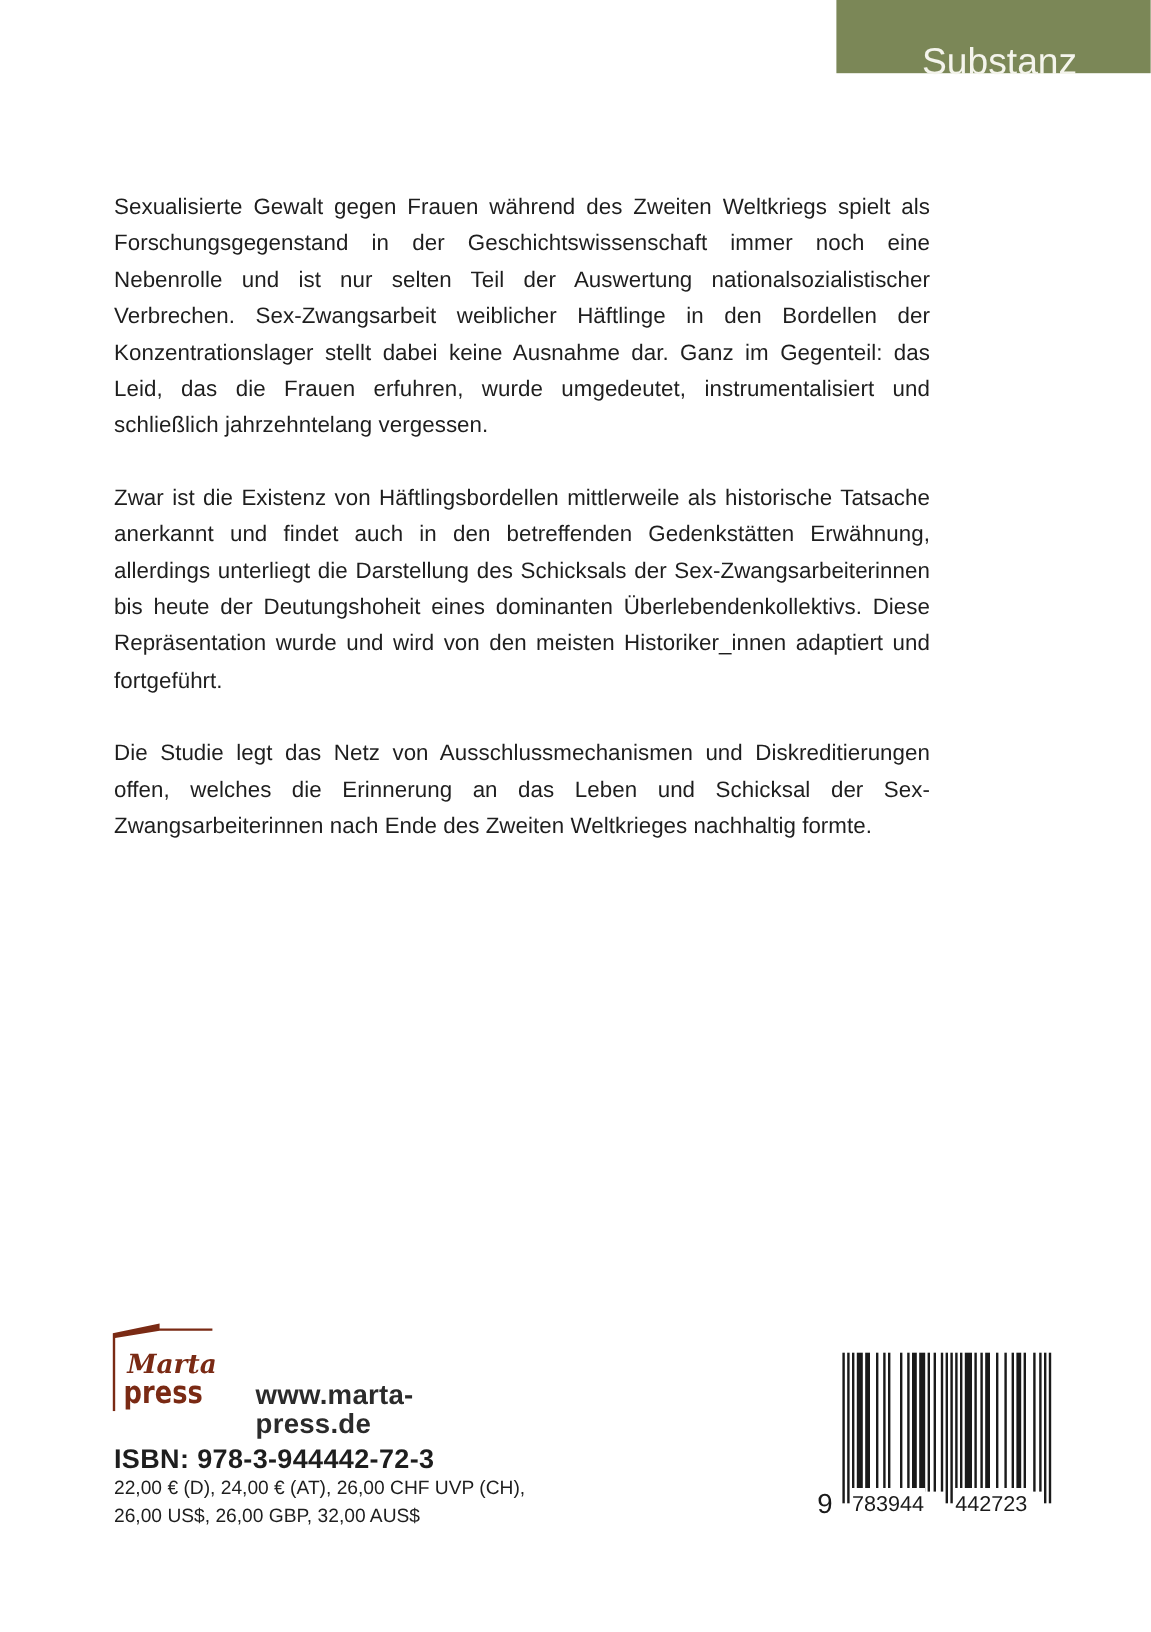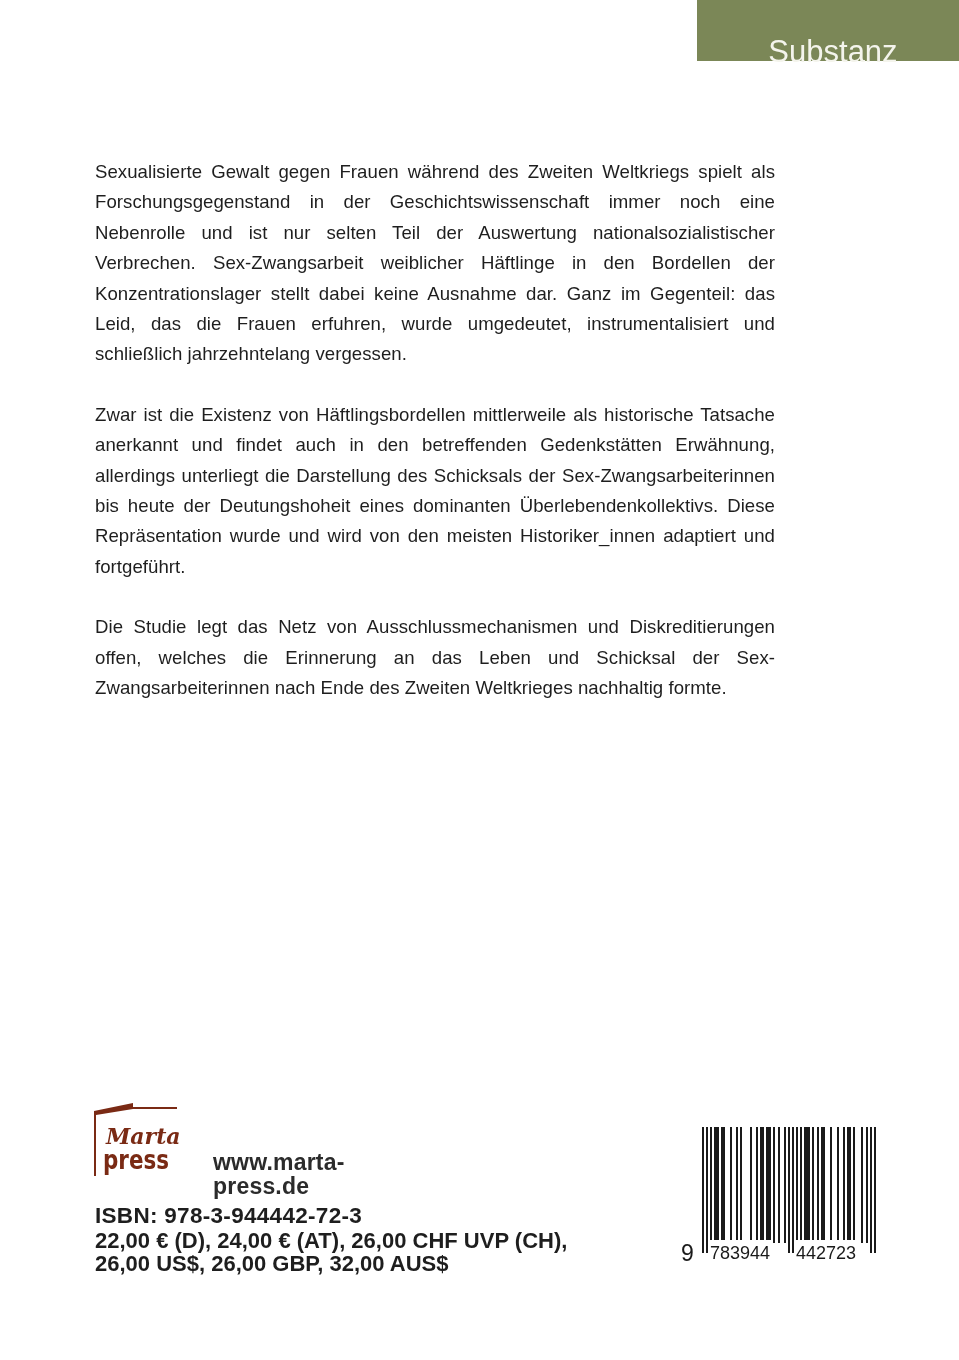--- a/index.html
+++ b/index.html
@@ -79,24 +79,23 @@
       top: 1203px;
     }
     .isbn-line {
       font-size: 22.5px;
       line-height: 26px;
       color: #1e1e1e;
       letter-spacing: 0.3px;
       font-weight: bold;
     }
     .price-line {
-      font-size: 22px;
+      font-size: 16px;
       line-height: 23px;
       color: #1e1e1e;
-      font-weight: bold;
     }
     .barcode {
       position: absolute;
       left: 700px;
       top: 1127px;
       width: 180px;
       height: 140px;
     }
     .barcode-bars {
       position: absolute;

